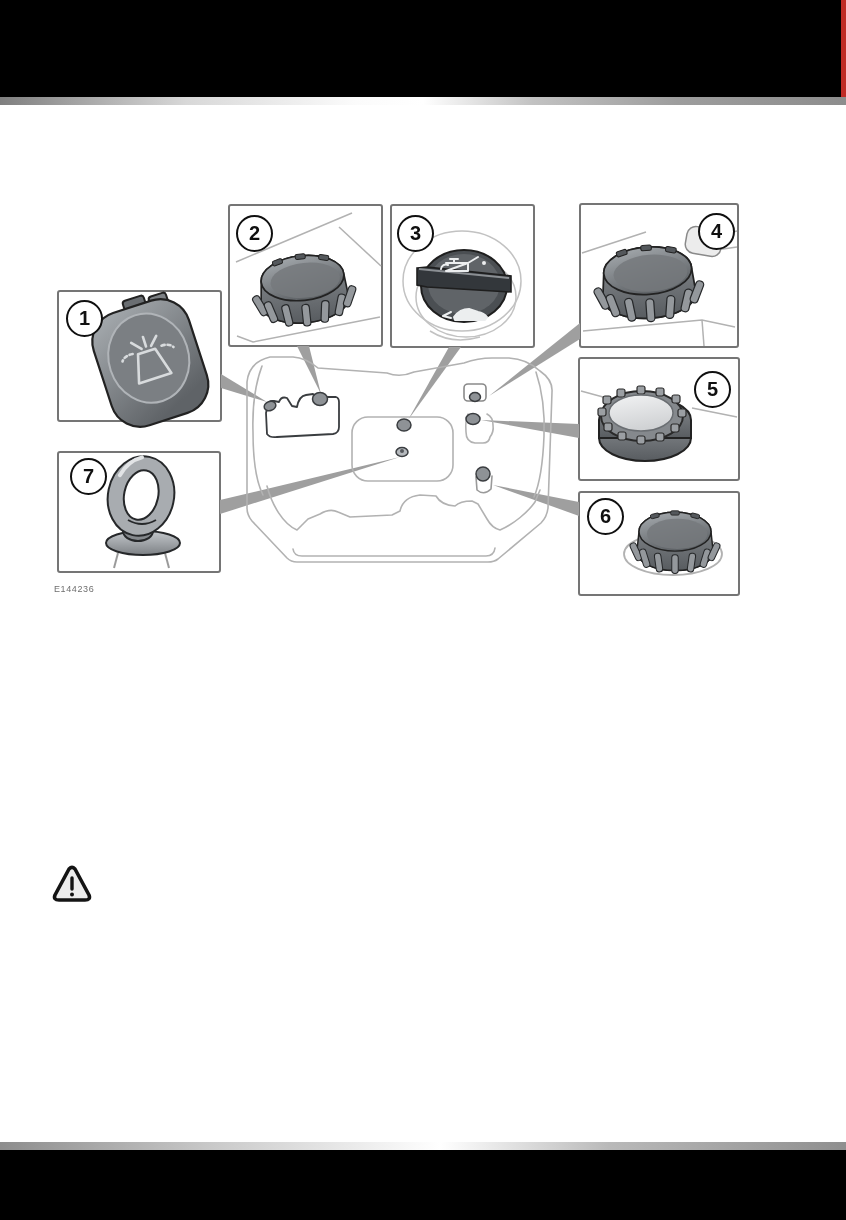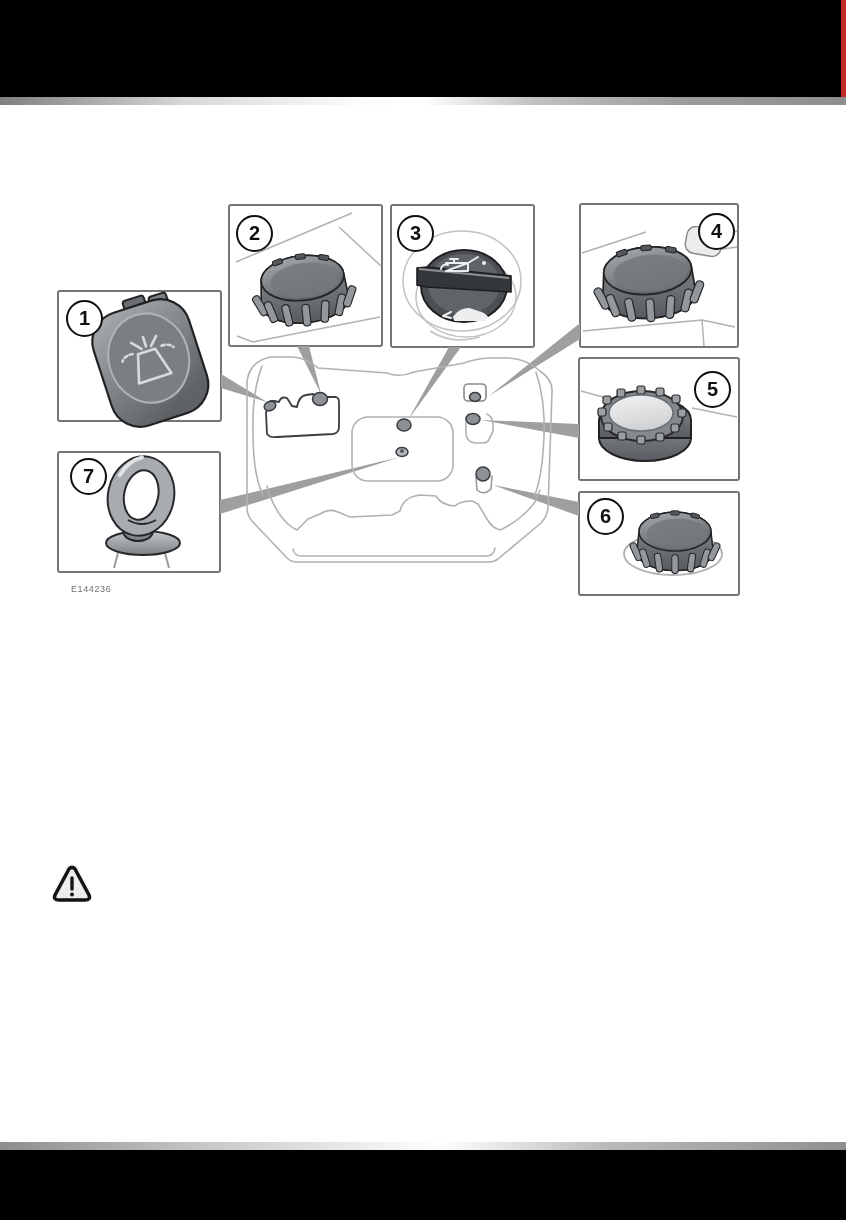--- a/index.html
+++ b/index.html
@@ -13,21 +13,21 @@
       background:linear-gradient(90deg,#7f7f7f 0%,#d8d8d8 22%,#fbfbfb 42%,#ffffff 50%,#c2c2c2 63%,#9d9d9d 80%,#8d8d8d 100%);}
   
   .footer-shine{position:absolute;left:0;top:1142px;width:846px;height:8px;
       background:linear-gradient(90deg,#8d8d8d 0%,#c9c9c9 25%,#ffffff 52%,#b9b9b9 72%,#8f8f8f 100%);}
   .footer-bar{position:absolute;left:0;top:1150px;width:846px;height:70px;background:#000;}
   
   .figure-svg{position:absolute;left:0;top:0;width:846px;height:1220px;}
   .badge{position:absolute;width:33px;height:33px;border:2.6px solid #101010;border-radius:50%;
          background:#fff;color:#101010;font-weight:bold;font-size:20px;line-height:33px;
          text-align:center;box-sizing:content-box;}
-  .figure-code{position:absolute;left:71px;top:584px;font-size:9px;color:#6f6f6f;letter-spacing:.6px;}
+  .figure-code{position:absolute;left:54px;top:584px;font-size:9px;color:#6f6f6f;letter-spacing:.6px;}
 </style>
 </head>
 <body>
 
 <div class="page">
 
   <div class="header-bar"></div>
   <div class="header-accent"></div>
   <div class="header-accent-fade"></div>
   <div class="header-shine"></div>

